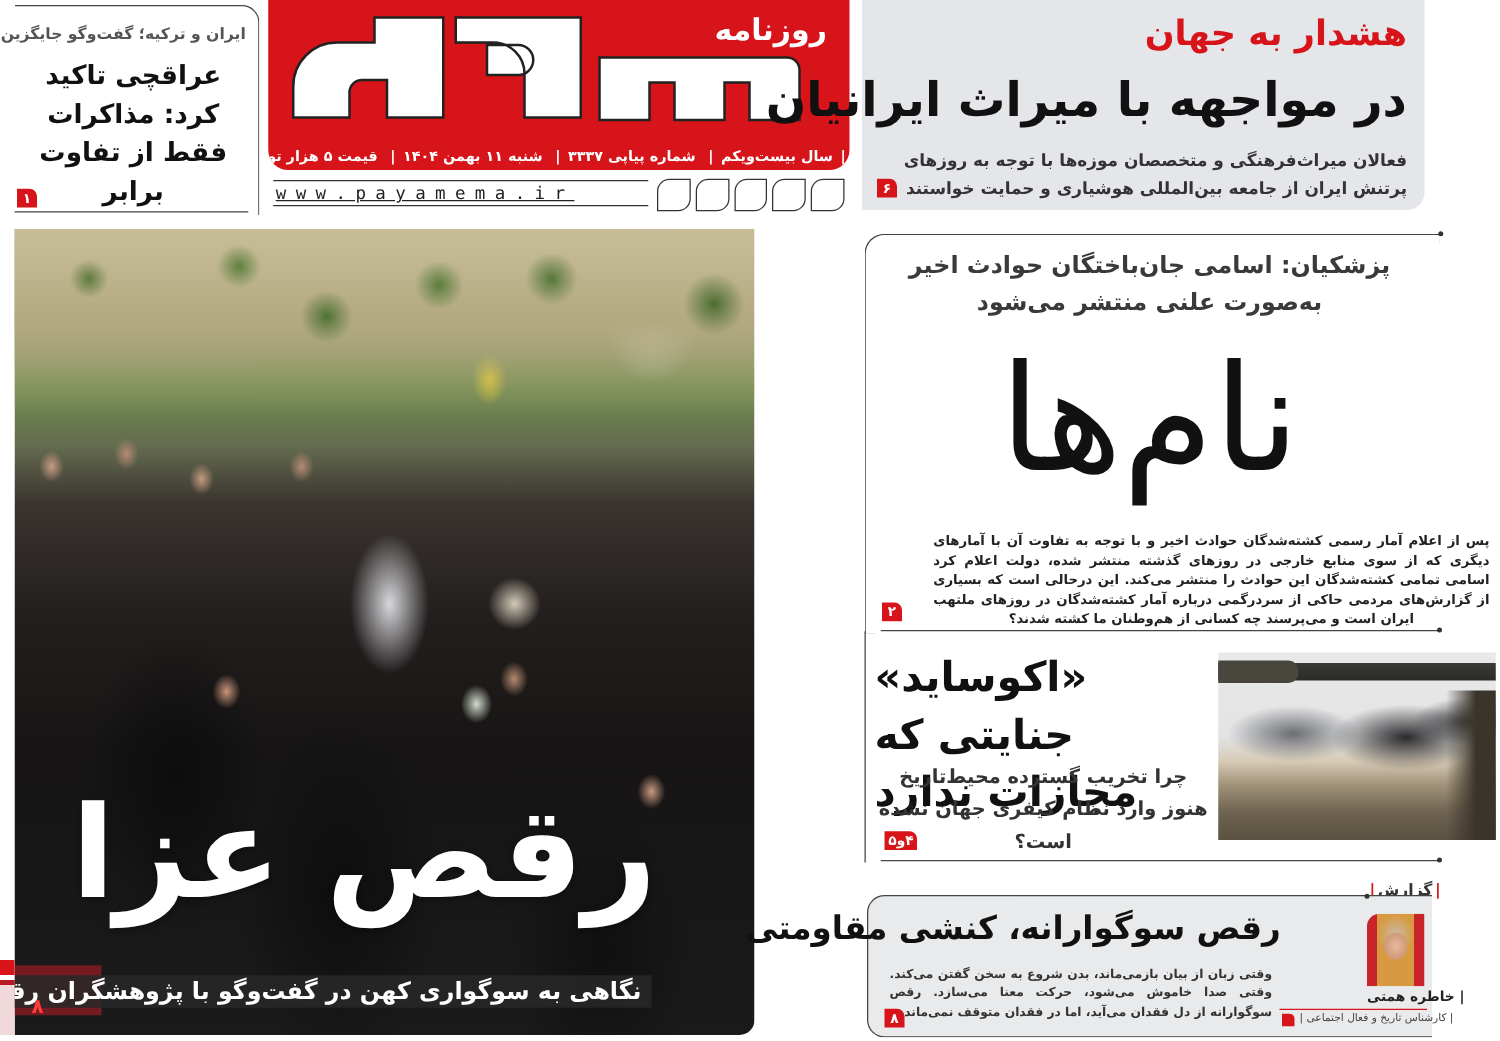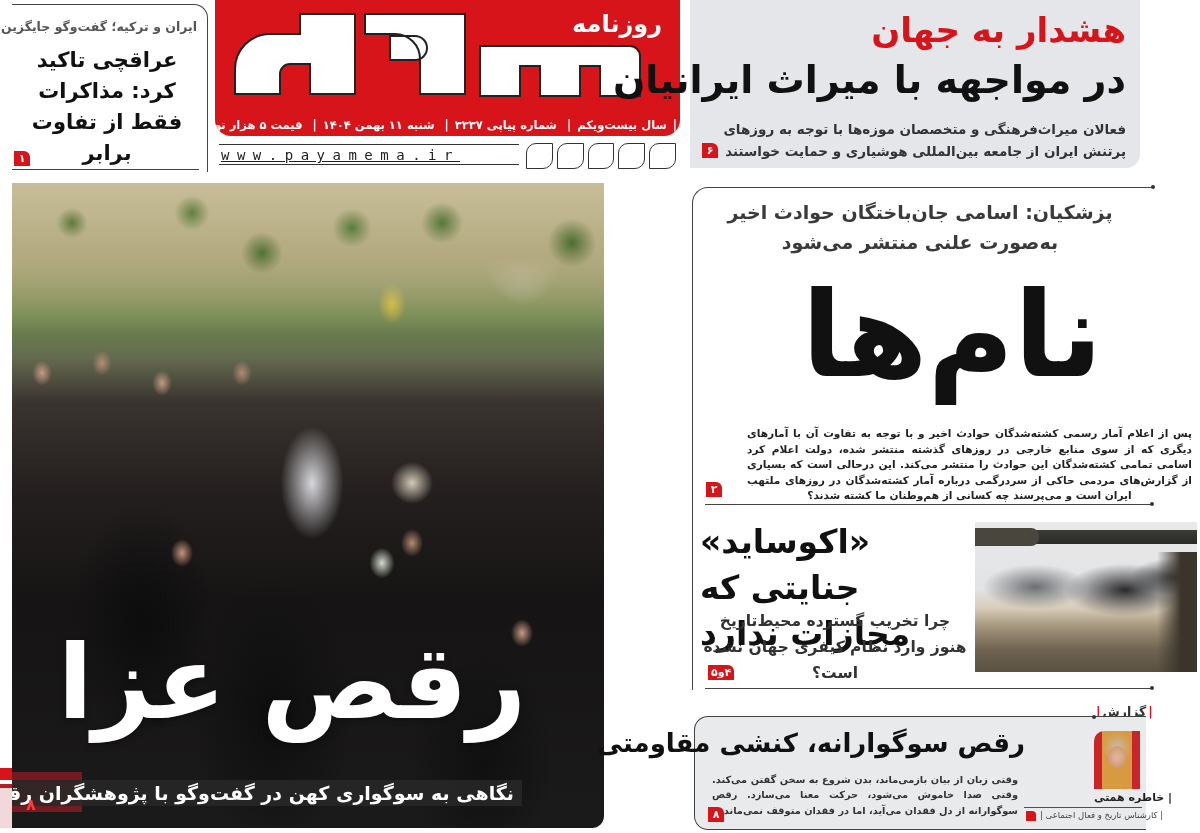--- a/index.html
+++ b/index.html
@@ -22,21 +22,21 @@
   .mast-prefix { position: absolute; right: 18px; top: 10px; color: #fff; font-size: 24px; font-weight: bold; }
   .mast-info { position: absolute; left: 0; right: 0; bottom: 4px; color: #fff; font-size: 11.5px; font-weight: bold; text-align: center; white-space: nowrap; direction: rtl; }
   .mast-info span { margin: 0 3px; }
   .url-row { left: 215px; top: 140px; width: 465px; height: 30px; }
   .url-text { position: absolute; left: 4px; top: 4px; width: 300px; font-family: "DejaVu Sans Mono", monospace; font-size: 14px; letter-spacing: 7.5px; direction: ltr; color: #222; border-top: 1.5px solid #333; border-bottom: 1.5px solid #333; padding: 2px 0 1px 2px; text-decoration: underline; }
   .url-boxes { position: absolute; right: 4px; top: 3px; width: 150px; height: 26px; display: flex; gap: 4px; direction: ltr; }
   .url-boxes i { flex: 1; border: 1.5px solid #333; border-radius: 10px 0 10px 0; }
 
   
   .top-right { left: 690px; top: 0; width: 450px; height: 168px; background: #e4e6e9; border-radius: 0 0 14px 0; }
-  .top-right .red-head { position: absolute; right: 14px; top: 10px; font-size: 34px; font-weight: bold; color: #d7141a; white-space: nowrap; text-align: right; }
+  .top-right .red-head { position: absolute; right: 14px; top: 10px; font-size: 28px; font-weight: bold; color: #d7141a; white-space: nowrap; text-align: right; }
   .top-right .black-head { position: absolute; right: 14px; top: 58px; font-size: 38px; font-weight: bold; color: #111; white-space: nowrap; }
   .top-right .sub { position: absolute; right: 14px; top: 118px; width: 420px; font-size: 13.5px; line-height: 22px; color: #333; font-weight: bold; }
   .top-right .page-badge { position: absolute; left: 12px; top: 143px; }
 
   
   .main-photo { left: 12px; top: 183px; width: 592px; height: 645px; border-radius: 0 0 12px 0; overflow: hidden;
     background:
       radial-gradient(ellipse 60px 90px at 510px 60px, rgba(245,245,245,0.95), rgba(245,245,245,0) 70%),
       radial-gradient(ellipse 45px 80px at 300px 300px, rgba(235,235,240,0.9), rgba(235,235,240,0) 70%),
       radial-gradient(ellipse 30px 30px at 400px 300px, rgba(230,220,200,0.9), rgba(230,220,200,0) 70%),
@@ -73,21 +73,21 @@
   .photo-badge { position: absolute; left: 14px; top: 612px; color: #ff3b3b; font-size: 16px; font-weight: bold; }
 
   
   .edge-sliver { left: 0; top: 768px; width: 12px; height: 60px;
     background: linear-gradient(180deg, #d7141a 0 12px, #fff 12px 16px, #b71c25 16px 20px, #f1d9db 20px 100%); }
 
   
   .story-frame { left: 692px; top: 187px; width: 460px; height: 320px; border-top: 1.5px solid #444; border-left: 1.5px solid #444; border-top-left-radius: 16px; }
   .story-frame::after { content: ""; position: absolute; right: -3px; top: -3px; width: 4px; height: 4px; background: #333; border-radius: 50%; }
   .story-kicker { left: 700px; top: 197px; width: 440px; text-align: center; font-size: 19px; font-weight: bold; line-height: 30px; color: #3a3a3a; }
-  .story-title { left: 732px; top: 260px; width: 440px; text-align: center; font-size: 118px; font-weight: bold; line-height: 150px; color: #111; letter-spacing: -2px; }
+  .story-title { left: 700px; top: 260px; width: 440px; text-align: center; font-size: 118px; font-weight: normal; line-height: 150px; color: #111; letter-spacing: -2px; }
   .story-body { left: 700px; top: 426px; width: 445px; font-size: 10.6px; line-height: 15.6px; text-align: justify; text-align-last: center; color: #222; font-weight: bold; margin-left: 47px; }
   .story-badge { left: 706px; top: 482px; }
   .story-rule { left: 705px; top: 504px; width: 446px; border-bottom: 1.5px solid #444; }
   .story-rule::after { content: ""; position: absolute; right: -3px; top: -2px; width: 4px; height: 4px; background: #333; border-radius: 50%; }
 
   
   .eco-title { left: 700px; top: 519px; width: 270px; text-align: left; font-size: 33px; font-weight: bold; line-height: 46px; color: #111; }
   .eco-sub { left: 700px; top: 608px; width: 270px; text-align: center; font-size: 15.5px; font-weight: bold; line-height: 26px; color: #333; }
   .eco-badge { left: 708px; top: 665px; }
   .eco-photo { left: 975px; top: 522px; width: 222px; height: 150px; overflow: hidden;

